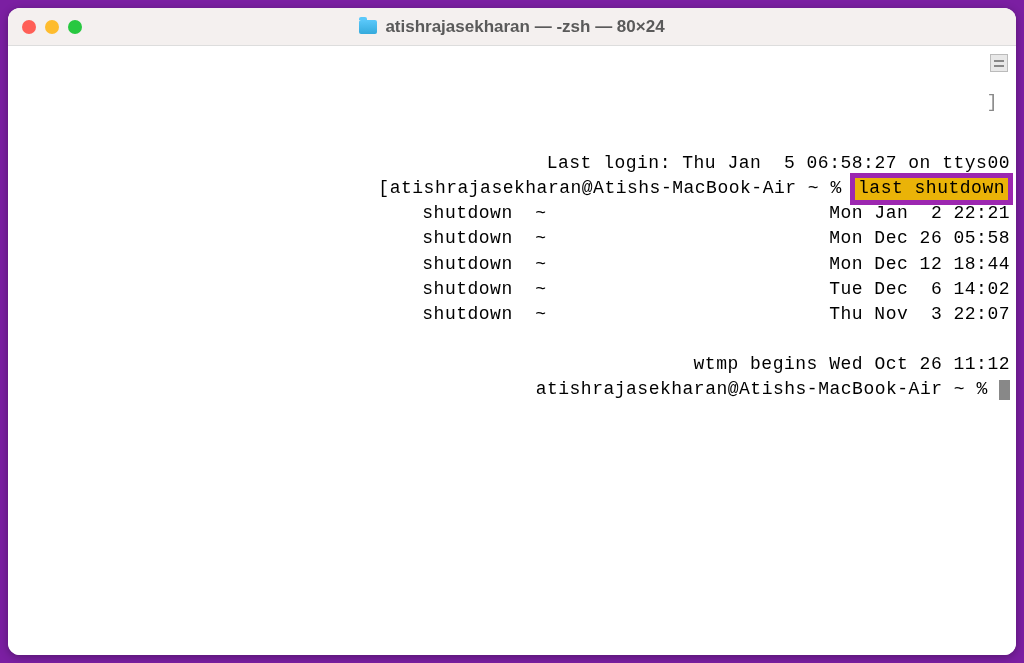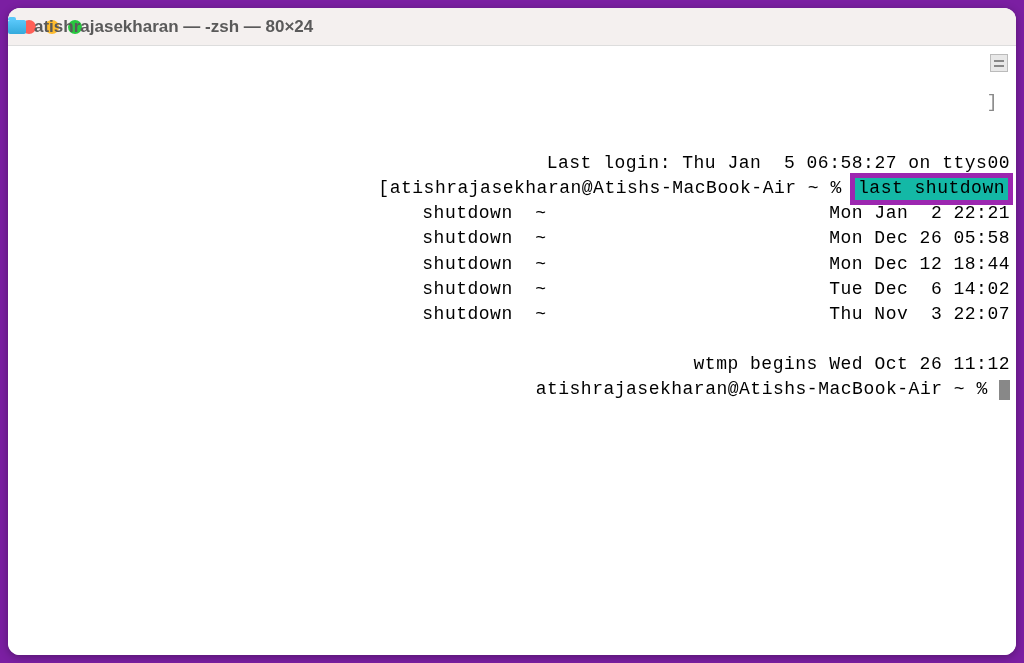--- a/index.html
+++ b/index.html
@@ -44,20 +44,21 @@
     }
     .tl-close { background: #ff5f57; }
     .tl-min { background: #febc2e; }
     .tl-max { background: #28c840; }
     .title-center {
       position: absolute;
       left: 0;
       right: 0;
       display: flex;
       align-items: center;
+      justify-content: center;
       gap: 8px;
       pointer-events: none;
     }
     .folder-icon {
       width: 18px;
       height: 14px;
       background: linear-gradient(to bottom, #5ac8fa 0%, #34aadc 100%);
       border-radius: 2px;
       position: relative;
     }
@@ -92,21 +93,21 @@
     .term-line {
       display: block;
       text-align: right;
     }
     .highlight-box {
       border: 5px solid #9c27b0;
       display: inline-block;
       padding: 0 3px;
       margin: -5px -3px;
       line-height: 1.2;
-      background: #14b8a6;
+      background: #eab308;
     }
     .cursor-block {
       display: inline-block;
       width: 11px;
       height: 20px;
       background: #888;
       vertical-align: middle;
     }
     .scrollbar-indicator {
       position: absolute;

